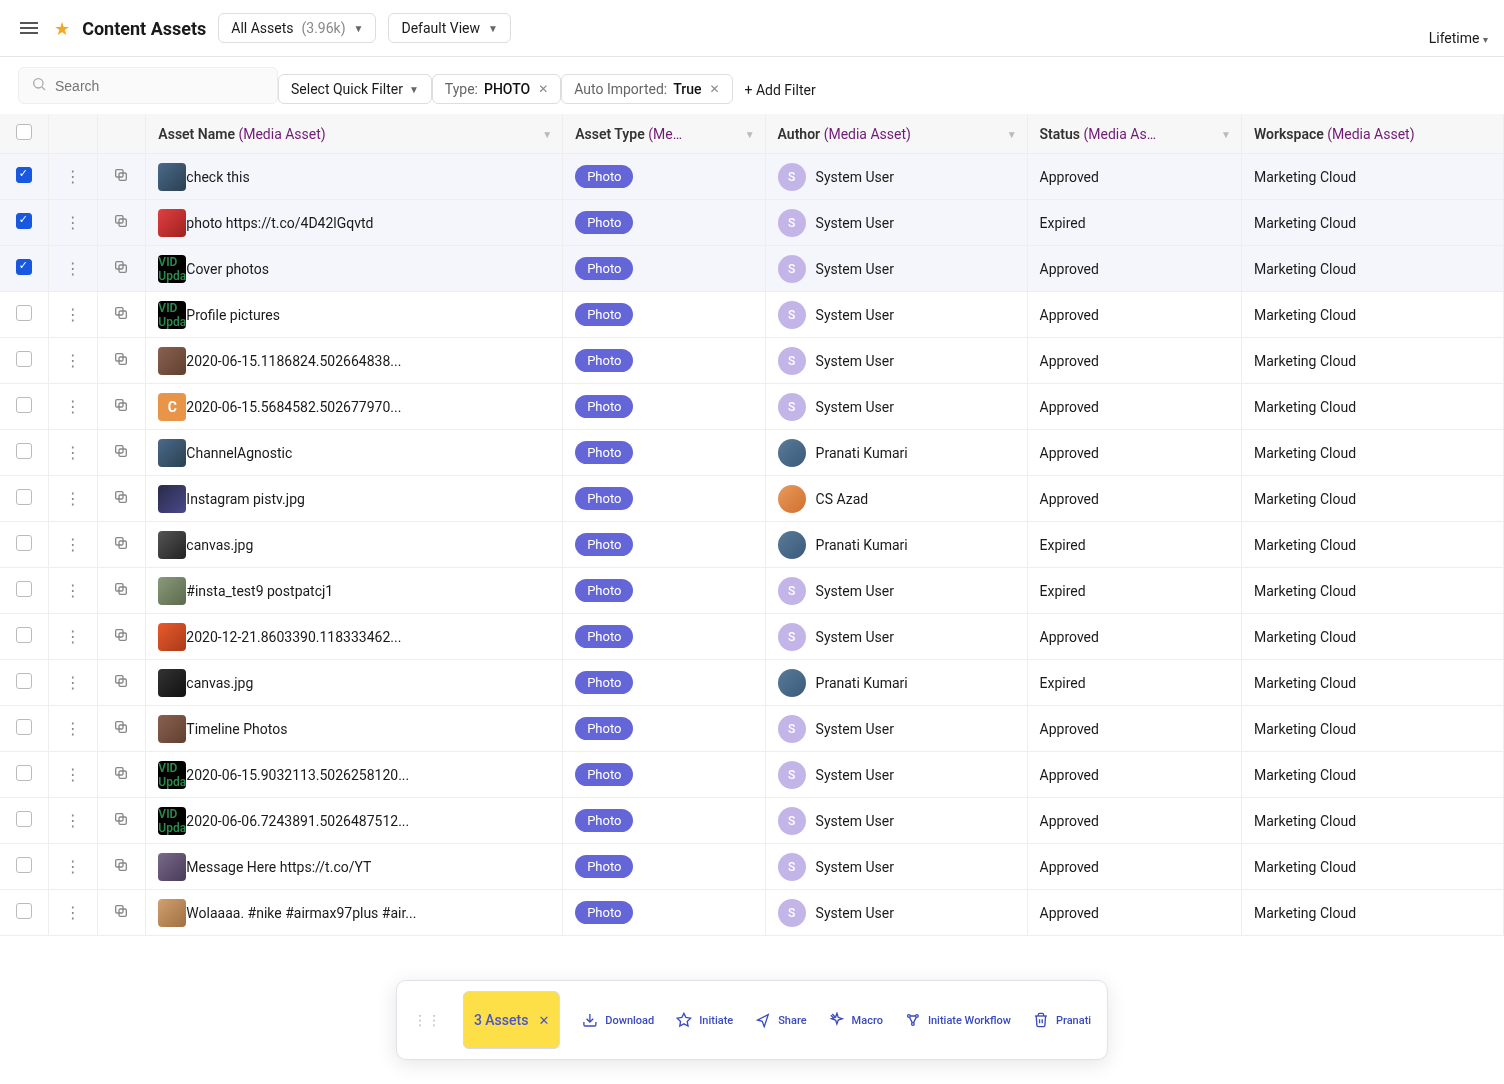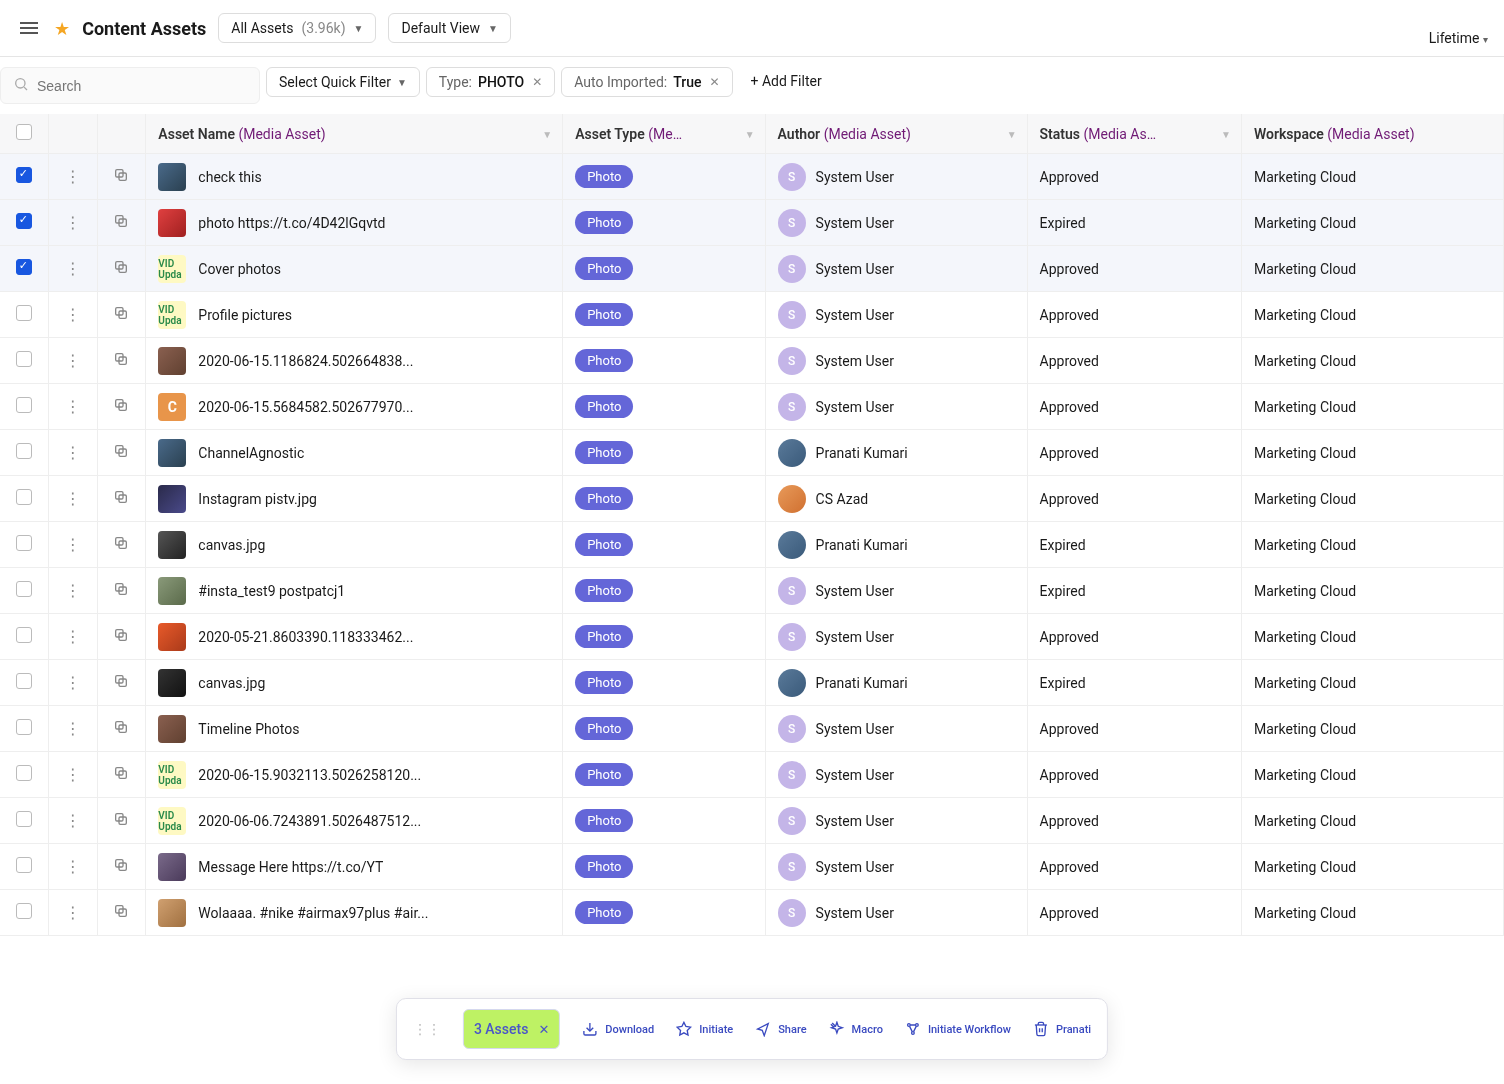--- a/index.html
+++ b/index.html
@@ -9,21 +9,21 @@
 .hamburger { cursor: pointer; display:flex; flex-direction:column; gap:3px; padding:4px;}
 .hamburger span { display:block; width:18px; height:2px; background:#555; }
 .star-icon { color:#f5a623; font-size:18px; }
 .page-title { font-weight:700; font-size:18px; }
 .dropdown-btn { display:flex; align-items:center; gap:8px; border:1px solid #ddd; border-radius:6px; padding:6px 12px; cursor:pointer; background:#fff; font-size:14px; }
 .dropdown-btn .count { color:#888; }
 .chevron-down { font-size:10px; color:#666; }
 .spacer { flex:1; }
 .lifetime { font-size:14px; cursor:pointer;margin-top:20px; }
 
-.filterbar { display:flex; align-items:flex-start; padding:10px 0; gap:6px; }
+.filterbar { display:flex; align-items:flex-end; padding:10px 18px; gap:0; }
 .search-box { display:flex; align-items:center; gap:8px; border:1px solid #eee; background:#fafafa; border-radius:6px; padding:8px 12px; width:260px; }
 .search-box input { border:none; outline:none; background:transparent; font-size:14px; width:100%; color:#888;}
 .filter-chip { display:flex; align-items:center; gap:6px; border:1px solid #ddd; border-radius:6px; padding:6px 12px; font-size:14px; cursor:pointer; background:#fff; }
 .filter-chip .label { color:#666; }
 .filter-chip .value { color:#111; font-weight:500; }
 .close-x { color:#888; font-size:12px; cursor:pointer; margin-left:2px;}
 .add-filter { border:none; background:#fff; }
 
 .table-wrap { width:100%; overflow-x:auto; }
 table { border-collapse: collapse; width:100%; min-width:1270px; }
@@ -44,24 +44,24 @@
 tbody tr.selected { background:#f4f6fb; }
 
 .checkbox { width:16px; height:16px; border:1.5px solid #bbb; border-radius:3px; display:inline-block; cursor:pointer; background:#fff; position:relative;}
 .checkbox.checked { background:#1857e0; border-color:#1857e0; }
 .checkbox.checked::after { content:"✓"; color:#fff; font-size:11px; position:absolute; top:-1px; left:2px; }
 
 .kebab { cursor:pointer; color:#888; font-size:16px; }
 .copy-icon { cursor:pointer; color:#888; font-size:14px; display:inline-block;}
 .copy-icon svg { width:16px; height:16px; }
 
-.asset-cell { display:flex; align-items:center; gap:12px; }
+.asset-cell { display:flex; align-items:center; }
 .thumb { width:28px; height:28px; border-radius:4px; background:linear-gradient(135deg,#a8c0e0,#6080a0); flex-shrink:0; display:flex; align-items:center; justify-content:center; font-size:9px; color:#fff; overflow:hidden;}
 .thumb.red { background:linear-gradient(135deg,#e04040,#a02020);}
-.thumb.green-text { background:#fef9c3; color:#2a8a4a; font-size:10px; font-weight:600;}
+.thumb.green-text { background:#000000; color:#2a8a4a; font-size:12px; font-weight:600;}
 .thumb.brick { background:linear-gradient(135deg,#8a6050,#604030);}
 .thumb.orange-c { background:#e8954a; color:#fff; font-size:14px; font-weight:700;}
 .thumb.photo1 { background:linear-gradient(135deg,#4a6a8a,#2a4050);}
 .thumb.night { background:linear-gradient(135deg,#2a2a4a,#4a4a8a);}
 .thumb.bw { background:linear-gradient(135deg,#555,#222);}
 .thumb.street { background:linear-gradient(135deg,#8a9a7a,#5a6a4a);}
 .thumb.flower { background:linear-gradient(135deg,#e85a2a,#aa3a1a);}
 .thumb.dark { background:linear-gradient(135deg,#333,#111);}
 .thumb.people { background:linear-gradient(135deg,#7a6a8a,#4a3a5a);}
 .thumb.beach { background:linear-gradient(135deg,#d0a070,#a07040);}
@@ -69,21 +69,21 @@
 .pill { display:inline-block; background:#6466d8; color:#fff; border-radius:14px; padding:4px 12px; font-size:13px;}
 
 .author-cell { display:flex; align-items:center; gap:10px; }
 .avatar { width:28px; height:28px; border-radius:50%; display:flex; align-items:center; justify-content:center; font-size:12px; color:#fff; font-weight:500; flex-shrink:0;}
 .avatar.system { background:#c4b5e8; color:#fff; }
 .avatar.pk { background:linear-gradient(135deg,#5a7a9a,#3a5a7a); }
 .avatar.cs { background:linear-gradient(135deg,#e89a5a,#d07030); }
 
 .action-bar { position:fixed; bottom:24px; left:50%; transform:translateX(-50%); background:#fff; border:1px solid #e0e0e8; border-radius:10px; box-shadow:0 4px 20px rgba(0,0,0,0.1); display:flex; align-items:center; padding:10px 16px; gap:22px; z-index:100;}
 .action-bar .drag-handle { color:#bbb; cursor:grab; font-size:14px;}
-.action-bar .count-chip { background:#bef264; border:1px solid #d5d8ee; color:#4a56c8; border-radius:6px; padding:11px 10px; display:flex; align-items:center; gap:8px; font-weight:500;}
+.action-bar .count-chip { background:#fde047; border:1px solid #d5d8ee; color:#4a56c8; border-radius:6px; padding:20px 10px; display:flex; align-items:center; gap:8px; font-weight:500;}
 .action-bar .count-chip .close-x { color:#4a56c8; font-size:13px;}
 .action-bar .action-item { display:flex; align-items:center; gap:7px; color:#3a4ac0; cursor:pointer; font-size:11px; font-weight:500;}
 .action-bar .action-item.delete { color:#3a4ac0;}
 
 .ellipsis { white-space:nowrap; overflow:hidden; text-overflow:ellipsis; max-width:300px; display:inline-block;}
 </style>
 </head>
 <body>
 
 <div class="topbar">
@@ -406,21 +406,21 @@
         <tr>
           <td class="col-check"><span class="checkbox"></span></td>
           <td class="col-actions"><span class="kebab">⋮</span></td>
           <td class="col-copy"><span class="copy-icon"><svg viewBox="0 0 24 24" fill="none" stroke="currentColor" stroke-width="2">
                 <rect x="9" y="9" width="11" height="11" rx="2"></rect>
                 <rect x="4" y="4" width="11" height="11" rx="2"></rect>
               </svg></span></td>
           <td class="col-name">
             <div class="asset-cell">
               <span class="thumb flower"></span>
-              <span class="ellipsis">2020-05-21.8603390.118333462...</span>
+              <span class="ellipsis">2020-12-21.8603390.118333462...</span>
             </div>
           </td>
           <td class="col-type"><span class="pill">Photo</span></td>
           <td class="col-author">
             <div class="author-cell">
               <span class="avatar system">S</span>
               <span>System User</span>
             </div>
           </td>
           <td class="col-status"><span>Approved</span></td>

